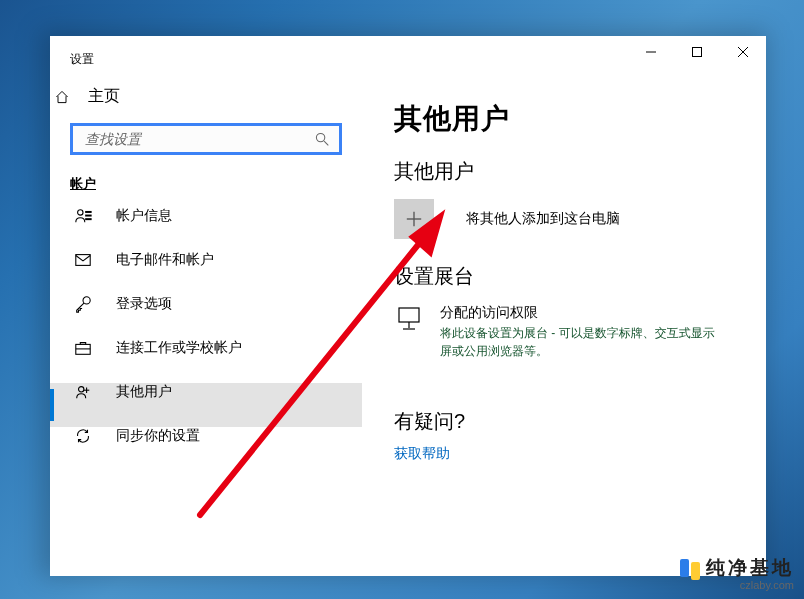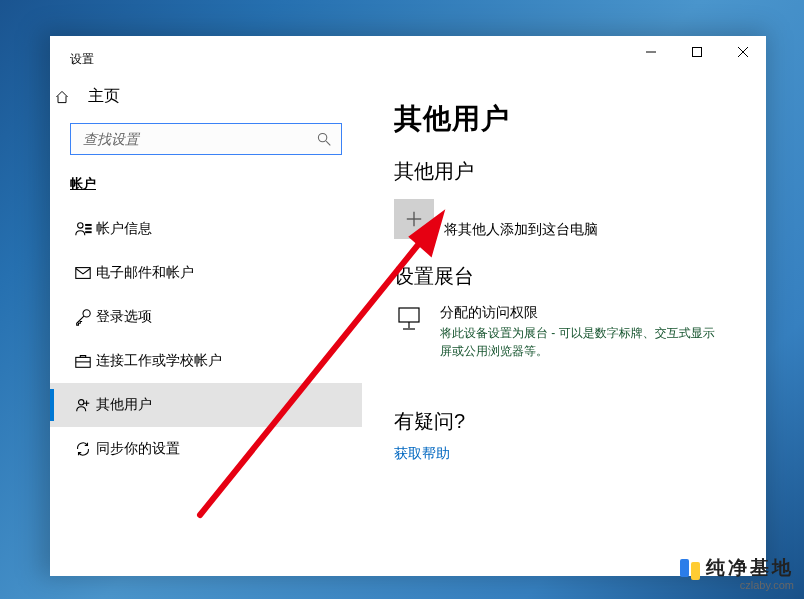--- a/index.html
+++ b/index.html
@@ -51,21 +51,21 @@
       display: flex; align-items: center;
       gap: 18px;
       padding: 8px 4px;
       margin-bottom: 4px;
       cursor: pointer;
     }
     .home-row svg { width: 16px; height: 16px; stroke: #000; fill: none; stroke-width: 1.2; }
     .search-wrap { padding: 4px 20px 10px 20px; }
     .search-box {
       display: flex; align-items: center;
-      border: 1px solid #3b82f6;
+      border: 3px solid #3b82f6;
       background: #fcfcfc;
       height: 32px;
     }
     .search-input {
       flex: 1;
       border: none; outline: none;
       padding: 0 12px;
       font-size: 14px;
       background: transparent;
       font-style: italic;
@@ -79,22 +79,22 @@
     }
     .search-btn svg { width: 14px; height: 14px; stroke: #666; fill: none; stroke-width: 1.5; }
     .section-label {
       font-weight: 600; font-size: 13px;
       padding: 10px 20px 14px 20px;
       text-decoration: underline;
     }
     .nav-items { display: flex; flex-direction: column; }
     .nav-item {
       position: relative;
-      display: flex; align-items: center;
-      gap: 4px;
+      display: flex; 
+      gap: 24px;
       height: 44px;
       padding: 0 20px 0 24px;
       font-size: 14px;
       cursor: pointer;
     }
     .nav-item.active { background: #e3e3e3; }
     .nav-item.active::before {
       content: "";
       position: absolute;
       left: 0; top: 6px; bottom: 6px;
@@ -103,21 +103,21 @@
     }
     .nav-item svg { width: 18px; height: 18px; stroke: #000; fill: none; stroke-width: 1.2; }
     .main {
       flex: 1;
       padding: 32px 30px 20px 32px;
       overflow: auto;
     }
     .page-title { font-size: 28px; font-weight: 600; margin-bottom: 20px; letter-spacing: 1px; }
     .subheading { font-size: 20px; font-weight: 400; margin-top: 6px; margin-bottom: 14px; }
     .add-user-row {
-      display: flex; align-items: flex-end; gap: 10px;
+      display: flex; align-items: center; gap: 32px;
       margin-bottom: 24px;
       cursor: pointer;
     }
     .plus-btn {
       width: 40px; height: 40px;
       background: #d0d0d0;
       display: flex; align-items: center; justify-content: center;
     }
     .plus-btn svg { width: 18px; height: 18px; stroke: #555; stroke-width: 1.5; }
     .add-label { font-size: 14px; }

